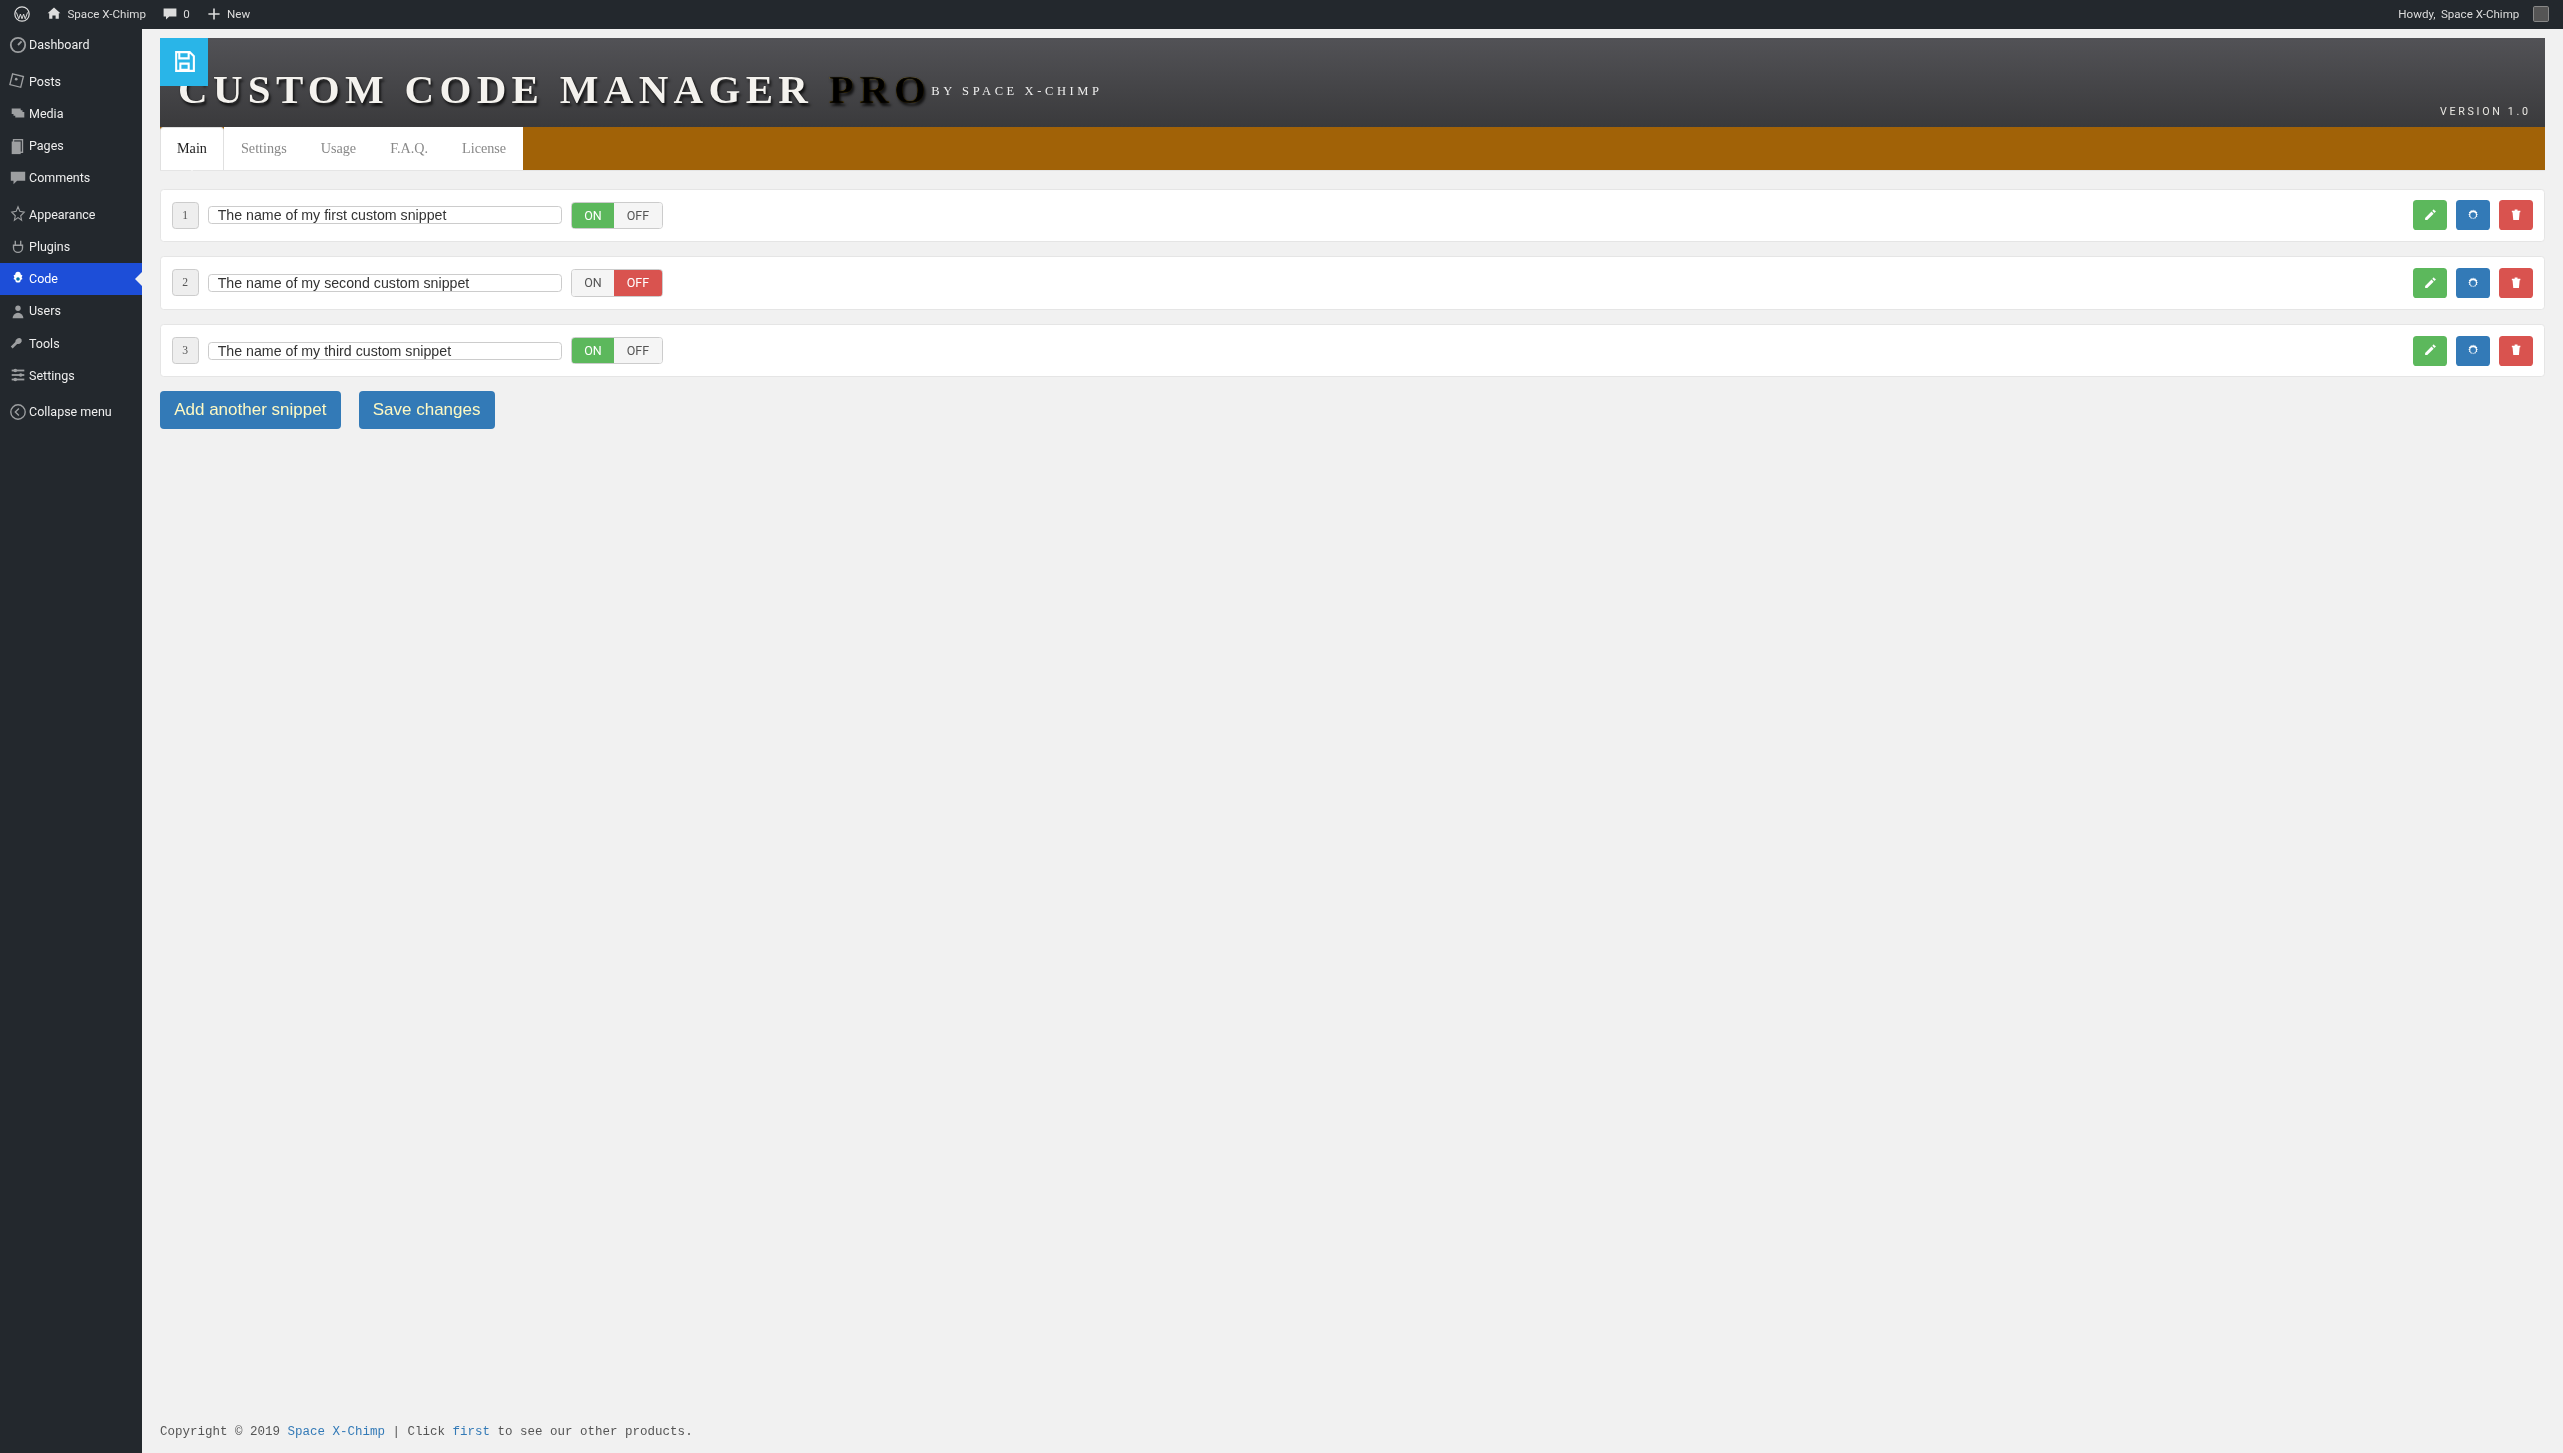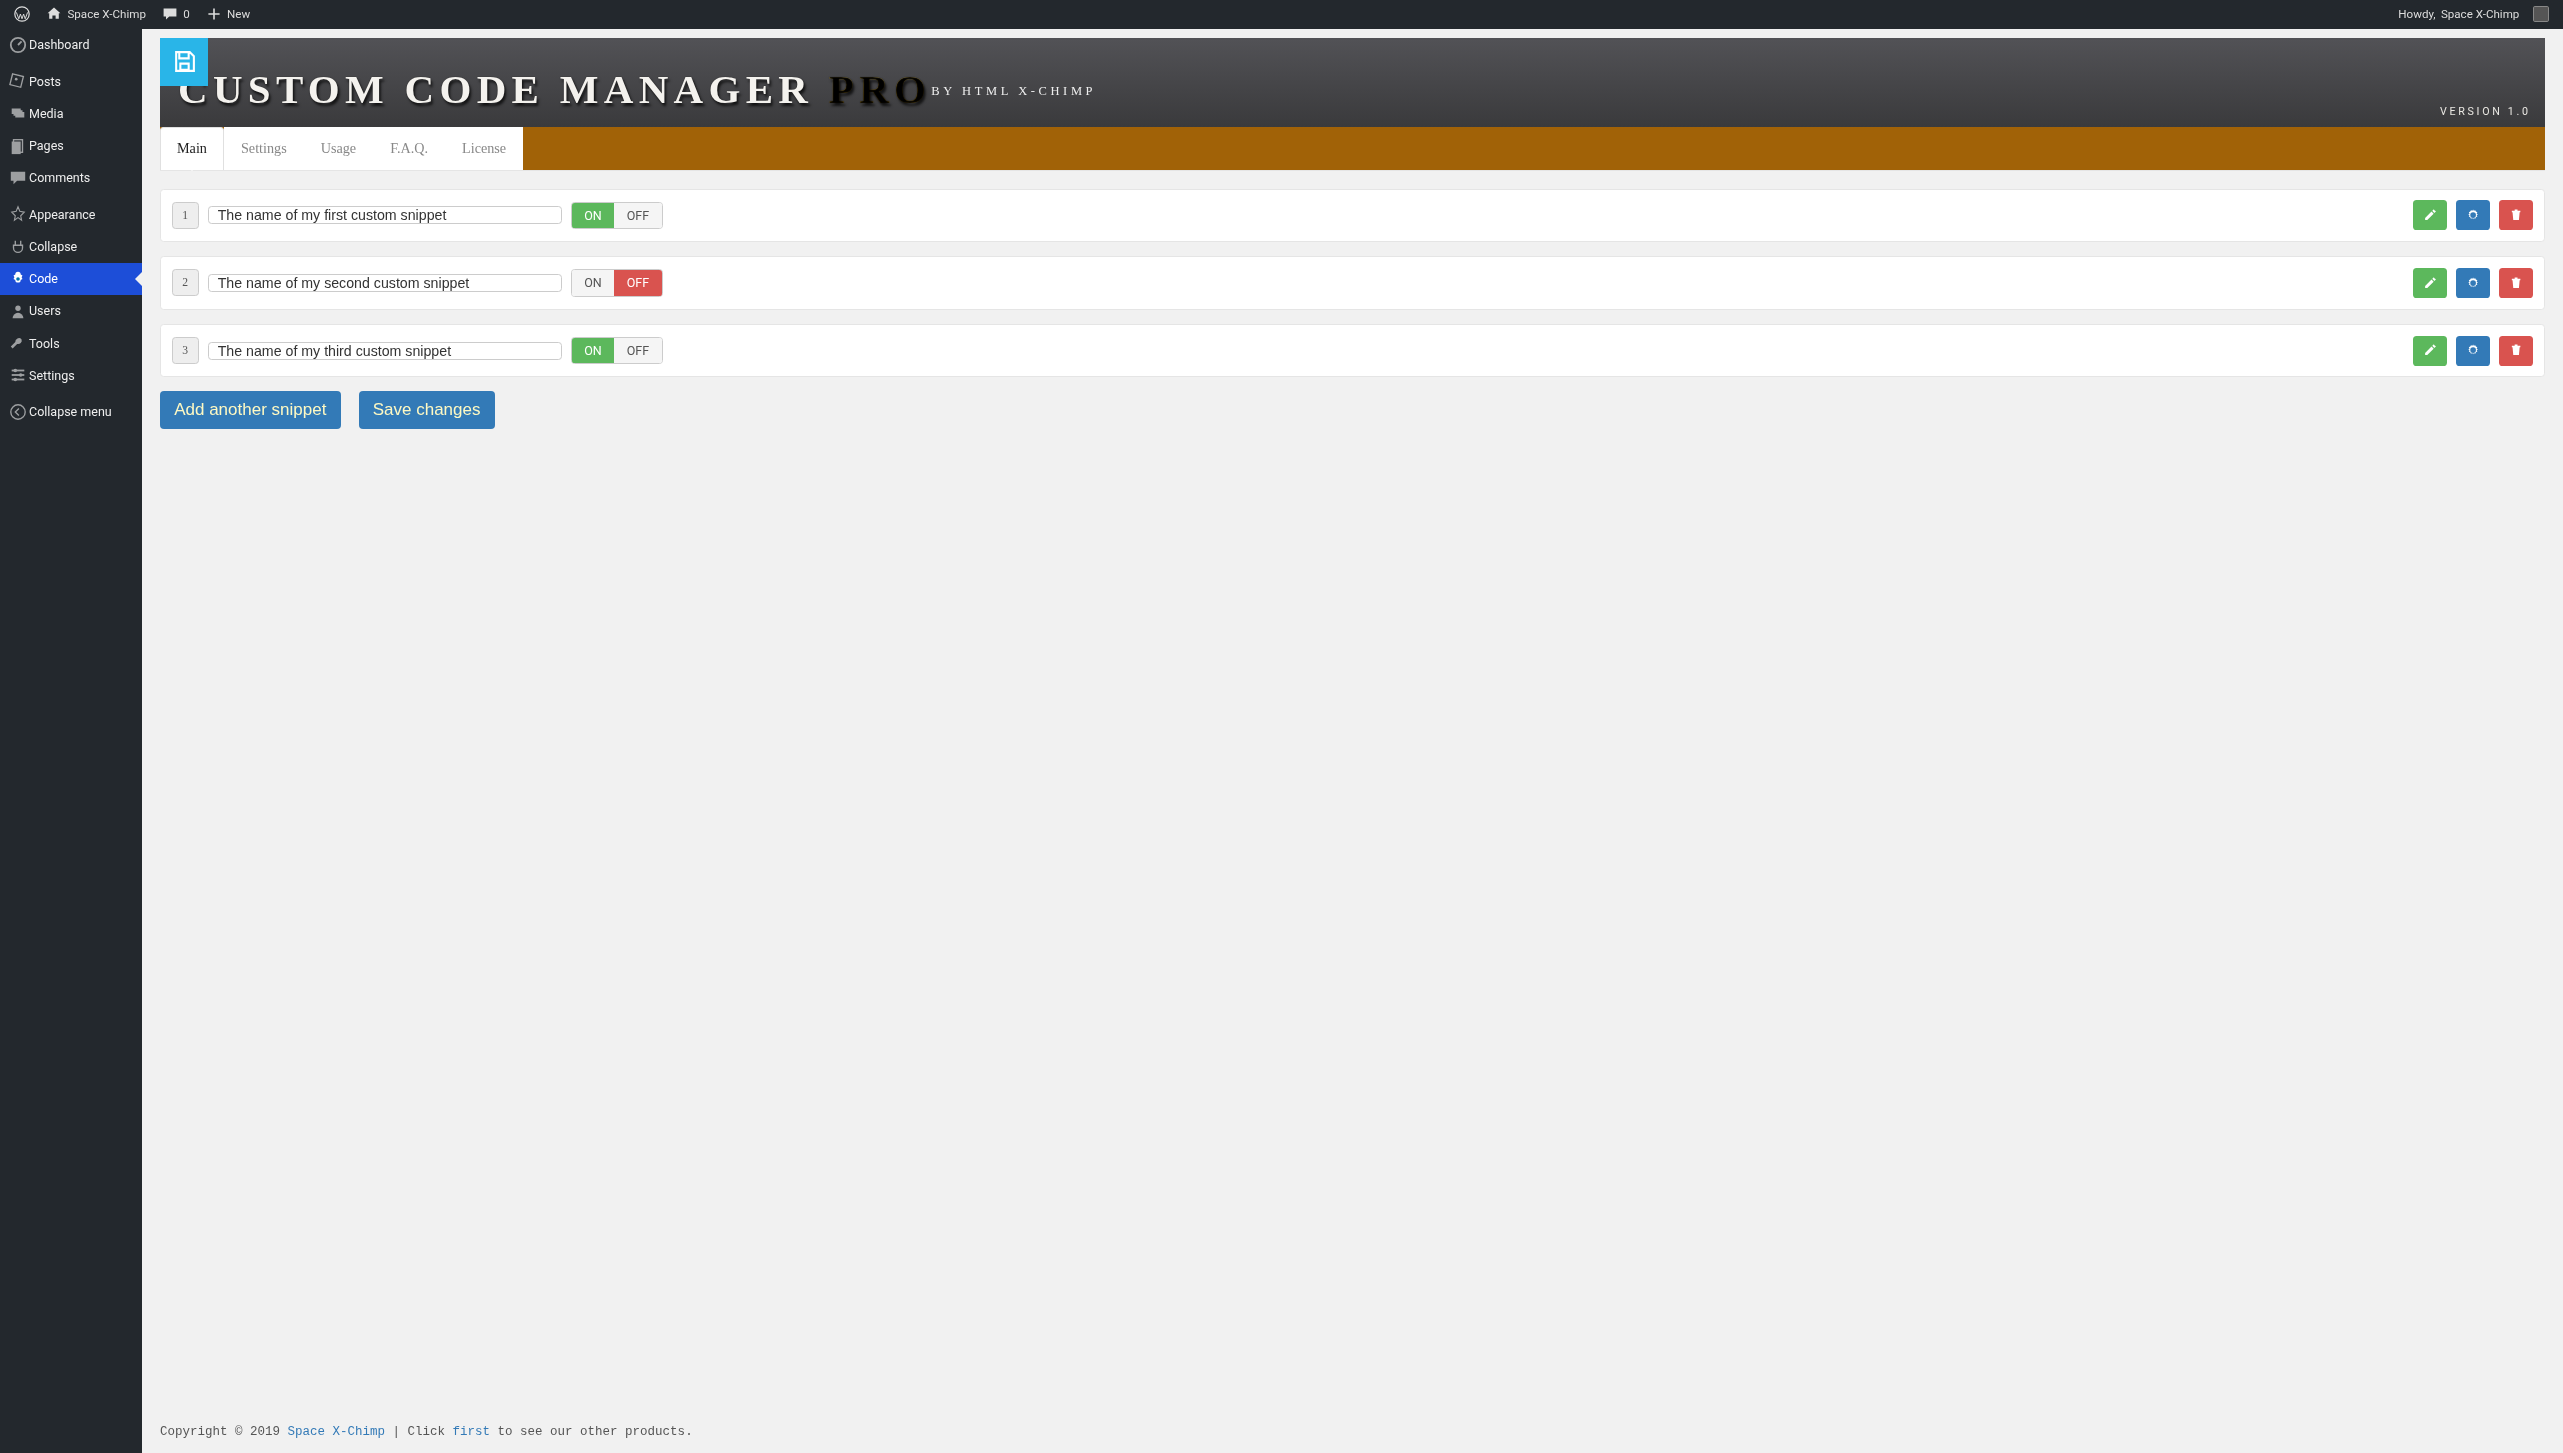--- a/index.html
+++ b/index.html
@@ -127,21 +127,21 @@
     <div class="menu-item">
         <svg viewBox="0 0 20 20">
           <path d="M10 2l2 5 5 1-4 4 1 5-4-3-4 3 1-5-4-4 5-1z" fill="none" stroke="currentColor" stroke-width="1.2"></path>
         </svg>
         <span>Appearance</span>
       </div>
     <div class="menu-item">
         <svg viewBox="0 0 20 20">
           <path d="M7 3v5M13 3v5M5 8h10v3a5 5 0 01-10 0z" fill="none" stroke="currentColor" stroke-width="1.5"></path>
         </svg>
-        <span>Collapse</span>
+        <span>Plugins</span>
       </div>
     <div class="menu-item menu-current">
         <svg viewBox="0 0 20 20">
           <path d="M10 2a3 3 0 013 3l2 1-1 2 1 2-2 1a3 3 0 01-6 0l-2-1 1-2-1-2 2-1a3 3 0 013-3z" fill="currentColor"></path>
           <circle cx="10" cy="10" r="2" fill="#0073aa"></circle>
         </svg>
         <span>Code</span>
       </div>
     <div class="menu-item">
         <svg viewBox="0 0 20 20">
@@ -178,21 +178,21 @@
   </div>
 
   <div class="main">
     <div class="hero">
       <div class="save-fab">
           <svg viewBox="0 0 24 24">
             <path d="M4 3h13l4 4v14H4zM7 3v6h9V3M8 14h8v6H8z" fill="none" stroke="#fff" stroke-width="2"></path>
           </svg>
         </div>
       <div class="hero-title"><span>CUSTOM CODE MANAGER</span> <span class="pro">PRO</span></div>
-      <div class="hero-sub">BY HTML X-CHIMP</div>
+      <div class="hero-sub">BY SPACE X-CHIMP</div>
       <div class="hero-ver">VERSION 1.0</div>
     </div>
 
     <div class="tabs">
       <div class="tab active"><span>Main</span></div>
       <div class="tab"><span>Settings</span></div>
       <div class="tab"><span>Usage</span></div>
       <div class="tab"><span>F.A.Q.</span></div>
       <div class="tab"><span>License</span></div>
     </div>

